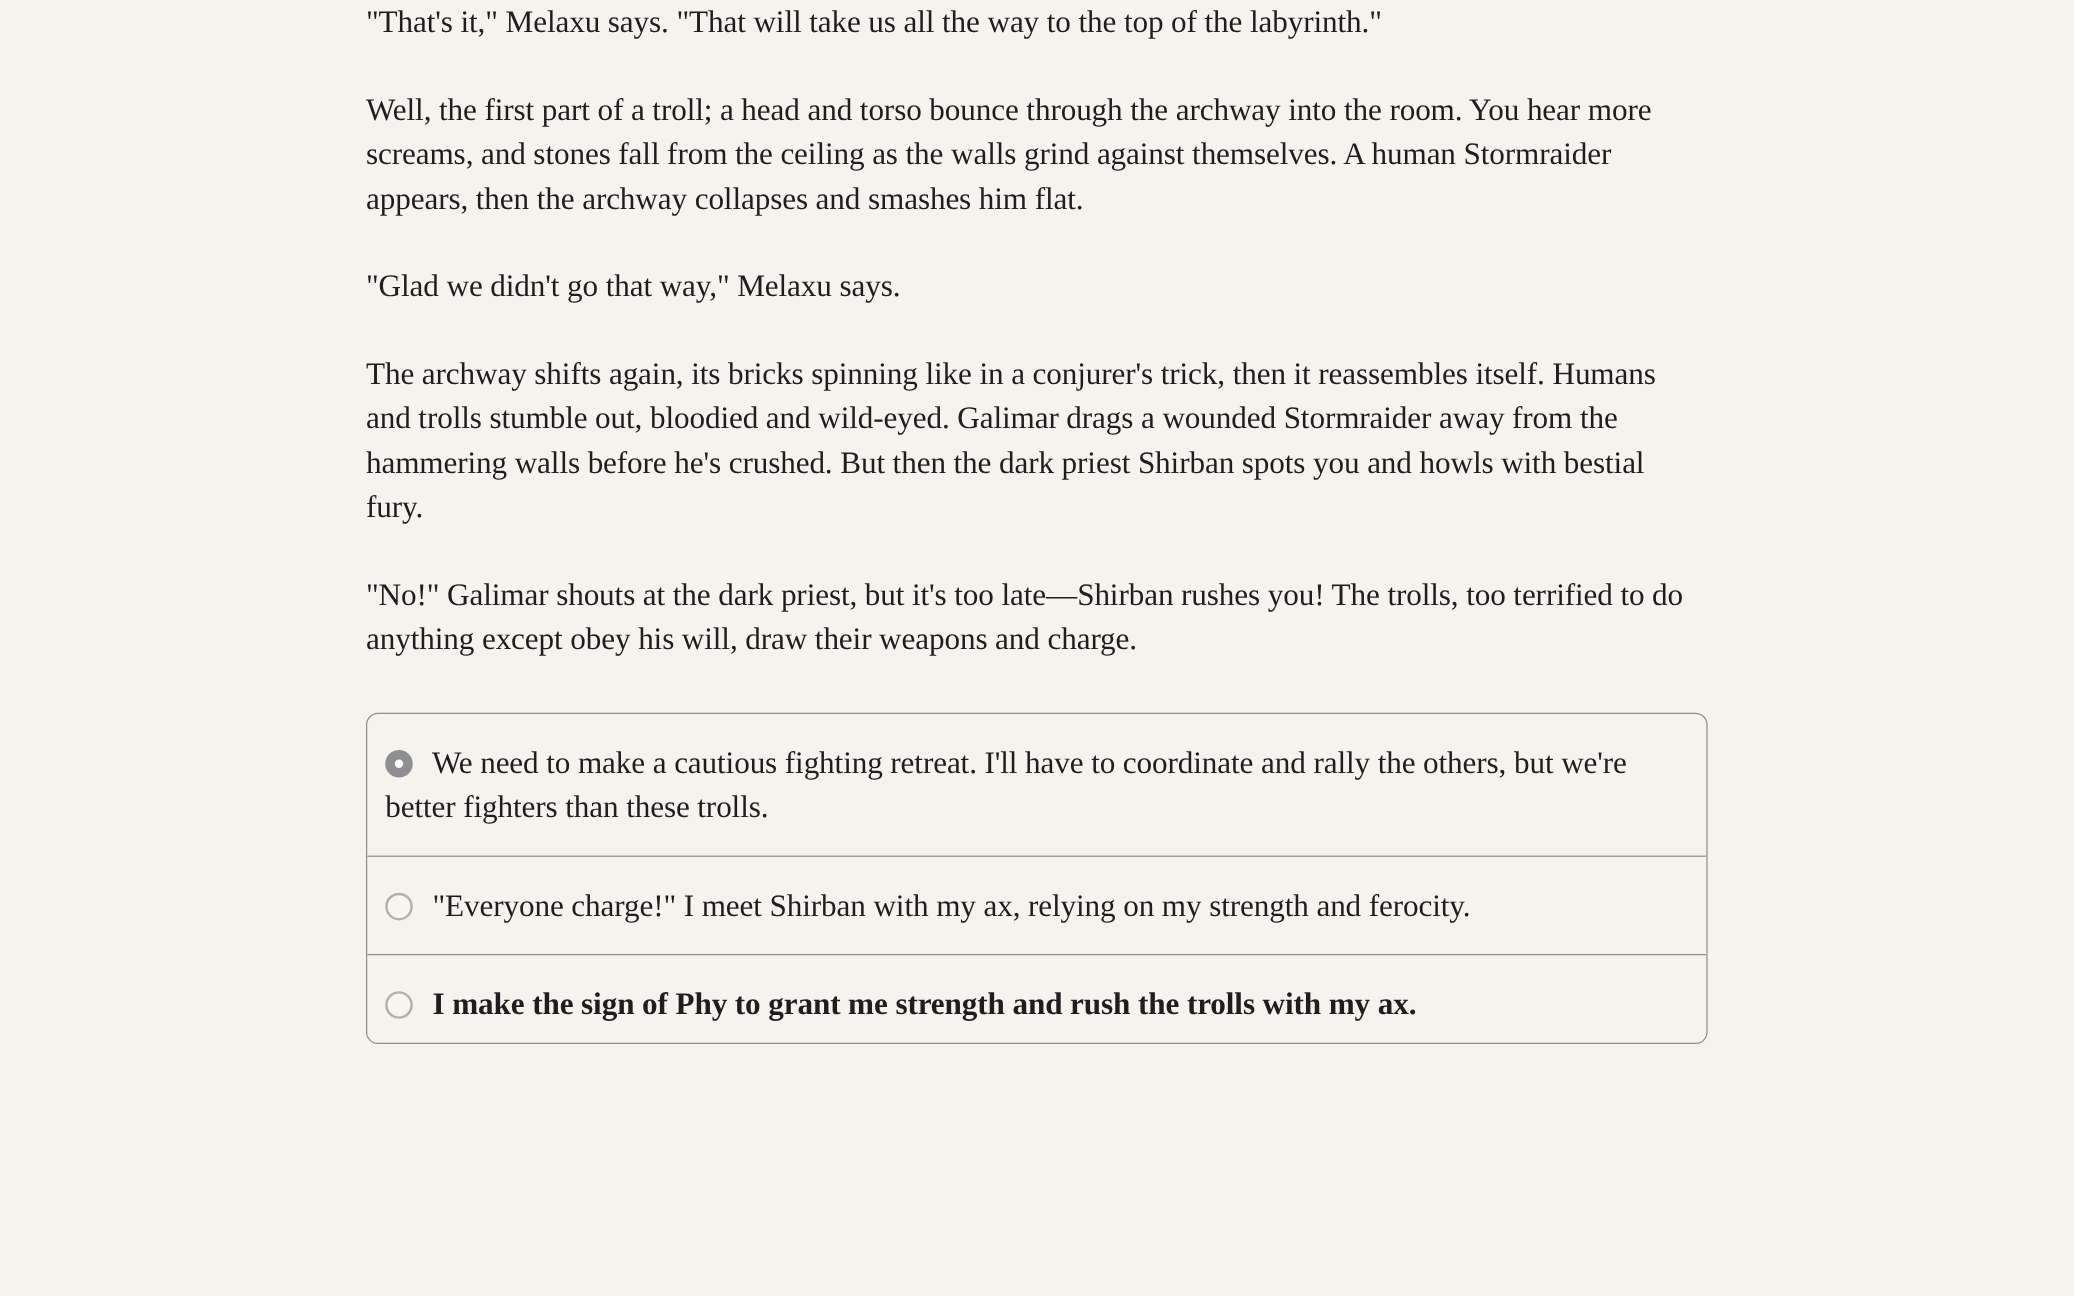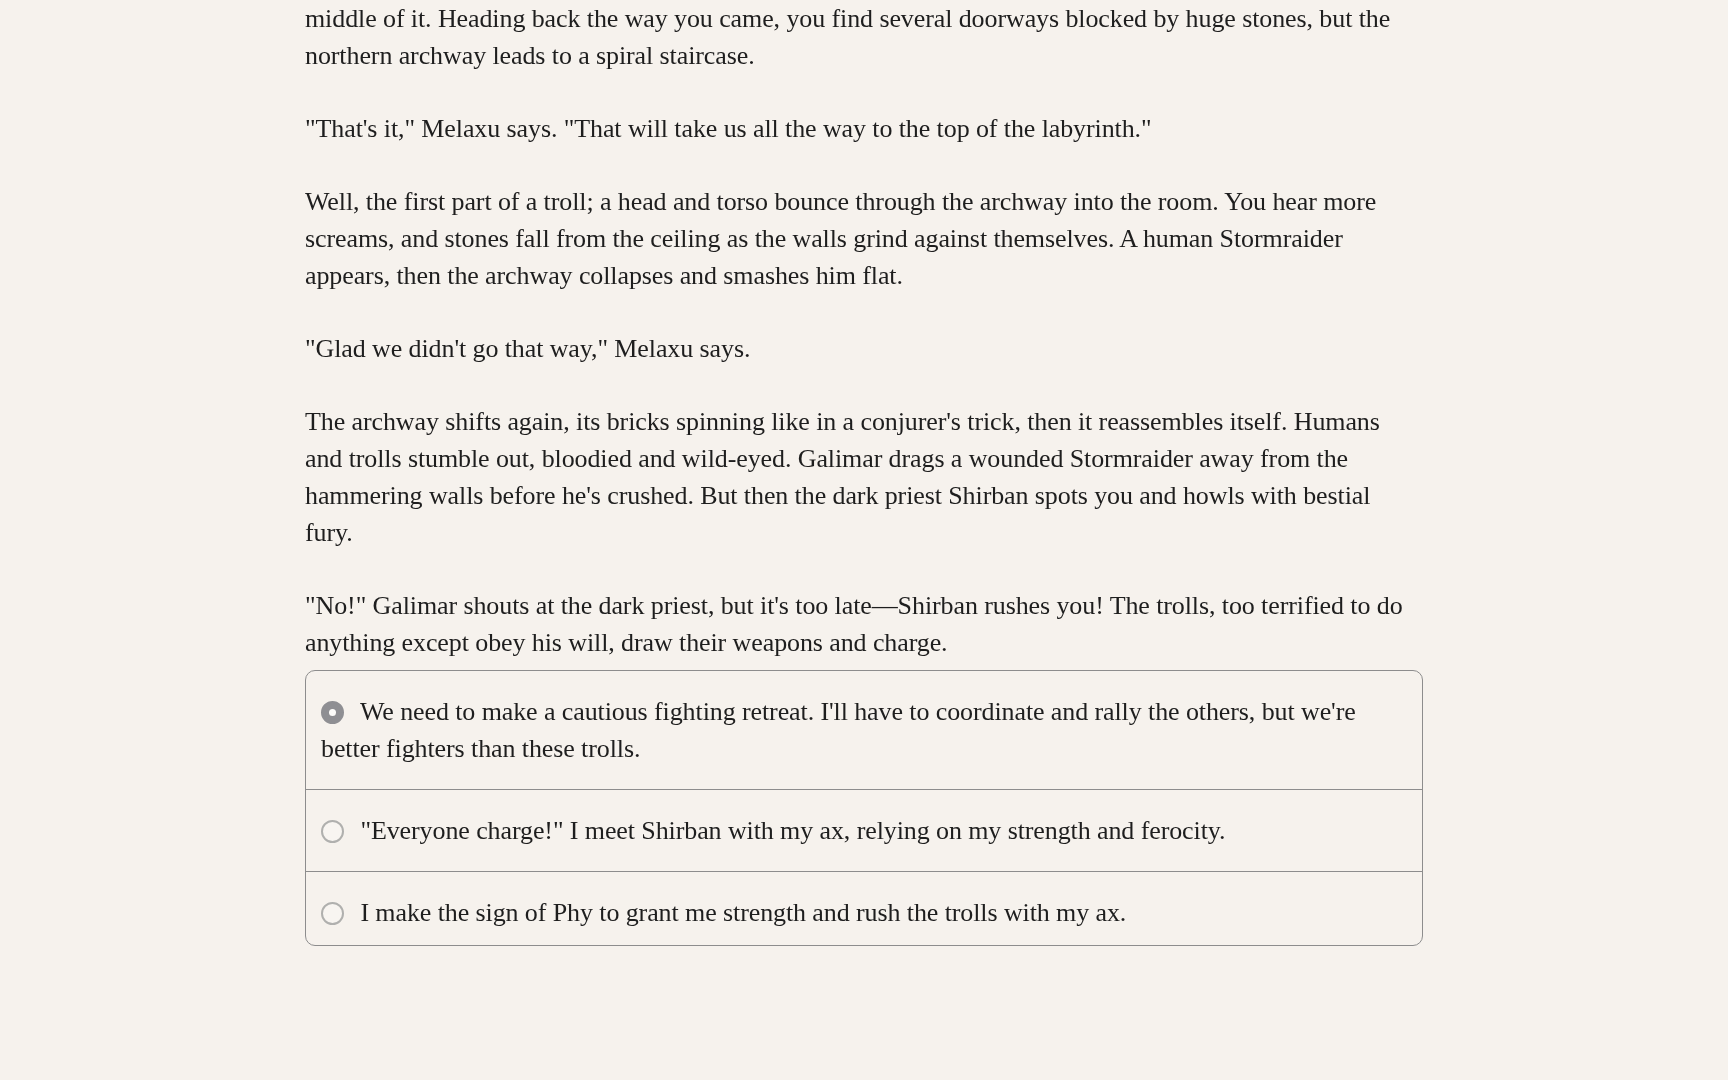--- a/index.html
+++ b/index.html
@@ -21,35 +21,36 @@
     line-height: 37px;
     letter-spacing: -0.1px;
   }
   .story p {
     margin: 36px 0;
   }
   .story p:first-child { margin-top: 0; }
   .story p:last-child  { margin-bottom: 0; }
 
   .choices {
-    margin-top: 9px;
+    margin-top: 43px;
     border: 1px solid #8d8d8d;
     border-radius: 10px;
     overflow: hidden;
   }
   .choice {
     display: block;
     padding: 22px 16px 22px 15px;
     cursor: pointer;
   }
   .choice + .choice {
     border-top: 1px solid #8d8d8d;
   }
   .choice:last-child {
     padding-bottom: 14px;
+    font-weight: bold;
   }
   .radio {
     display: inline-block;
     box-sizing: border-box;
     width: 23px;
     height: 23px;
     border: 2px solid #b0b0ae;
     border-radius: 50%;
     background: #f8f5f1;
     vertical-align: -4px;
@@ -71,21 +72,20 @@
     border-radius: 50%;
     background: #fdfcfa;
   }
   .choice-label { letter-spacing: -0.1px; }
 </style>
 </head>
 <body>
 
 <div class="page">
   <article class="story">
-      <p>middle of it. Heading back the way you came, you find several doorways blocked by huge stones, but the northern archway leads to a spiral staircase.</p>
       <p>"That's it," Melaxu says. "That will take us all the way to the top of the labyrinth."</p>
       <p>Well, the first part of a troll; a head and torso bounce through the archway into the room. You hear more screams, and stones fall from the ceiling as the walls grind against themselves. A human Stormraider appears, then the archway collapses and smashes him flat.</p>
       <p>"Glad we didn't go that way," Melaxu says.</p>
       <p>The archway shifts again, its bricks spinning like in a conjurer's trick, then it reassembles itself. Humans and trolls stumble out, bloodied and wild-eyed. Galimar drags a wounded Stormraider away from the hammering walls before he's crushed. But then the dark priest Shirban spots you and howls with bestial fury.</p>
       <p>"No!" Galimar shouts at the dark priest, but it's too late—Shirban rushes you! The trolls, too terrified to do anything except obey his will, draw their weapons and charge.</p>
     </article>
   <div class="choices" role="radiogroup">
       <label class="choice">
     <span class="radio selected" role="radio" aria-checked="true"></span><span class="choice-label"> We need to make a cautious fighting retreat. I'll have to coordinate and rally the others, but we're better fighters than these trolls.</span>
   </label>

